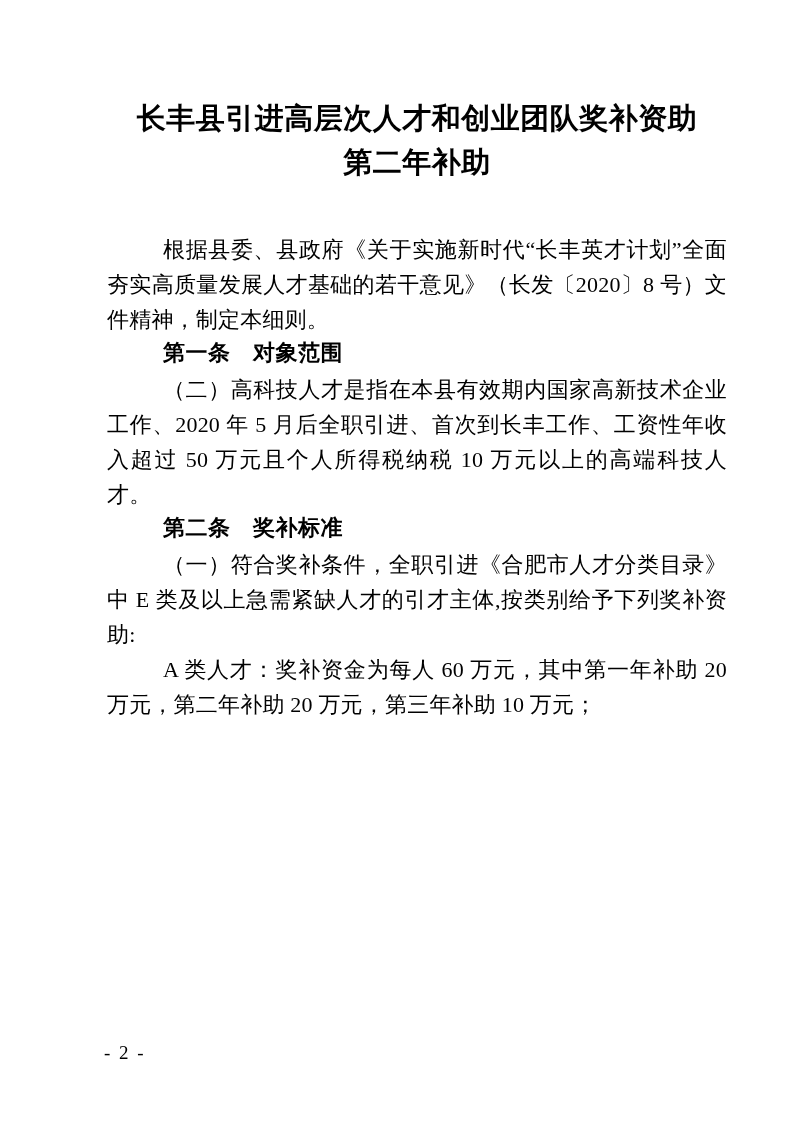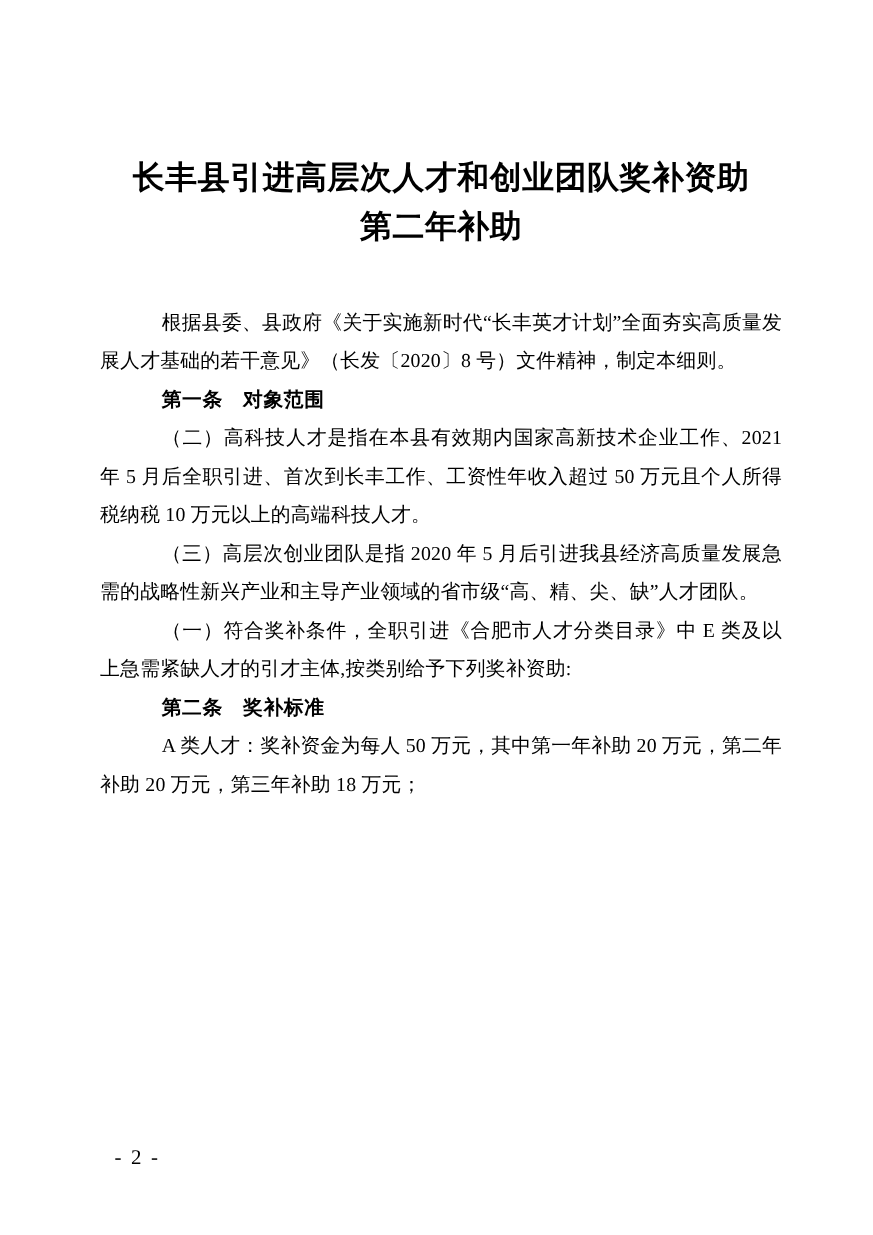--- a/index.html
+++ b/index.html
@@ -12,46 +12,45 @@
     width: 794px;
     height: 1123px;
     margin: 0 auto;
     background: #ffffff;
     color: #000000;
     font-family: "Liberation Serif", "DejaVu Serif", serif;
     overflow: hidden;
   }
   .content {
     position: absolute;
-    left: 91px;
+    left: 107px;
     top: 96px;
     width: 620px;
-    margin-top: 44px;
   }
   .doc-title {
     margin: 0 0 48px 0;
     font-size: 29px;
     line-height: 44px;
     font-weight: 700;
     text-align: center;
     letter-spacing: 0.5px;
     font-family: "Liberation Serif", "DejaVu Serif", serif;
   }
   .para {
     margin: 0;
-    font-size: 18px;
+    font-size: 22px;
     line-height: 35px;
     text-align: justify;
     text-indent: 56px;
     letter-spacing: 0.2px;
     word-break: break-all;
   }
   .para.heading {
     font-weight: 700;
-    font-family: Liberation Sans, sans-serif;
+    font-family: Liberation Mono, monospace;
     letter-spacing: 0.5px;
   }
   .page-number {
     position: absolute;
     left: 104px;
     top: 1042px;
     font-size: 19px;
     letter-spacing: 2px;
     font-family: "Liberation Serif", "DejaVu Serif", serif;
   }
@@ -65,27 +64,26 @@
     <h1 class="doc-title">
       <div>长丰县引进高层次人才和创业团队奖补资助</div>
       <div>第二年补助</div>
     </h1>
 
     <p class="para">根据县委、县政府《关于实施新时代“长丰英才计划”全面夯实高质量发展人才基础的若干意见》（长发〔2020〕8 号）文件精神，制定本细则。</p>
 
     <p class="para heading">第一条　对象范围</p>
 
 
-    <p class="para">（二）高科技人才是指在本县有效期内国家高新技术企业工作、2021 年 5 月后全职引进、首次到长丰工作、工资性年收入超过 50 万元且个人所得税纳税 10 万元以上的高端科技人才。</p>
+    <p class="para">（二）高科技人才是指在本县有效期内国家高新技术企业工作、2020 年 5 月后全职引进、首次到长丰工作、工资性年收入超过 50 万元且个人所得税纳税 10 万元以上的高端科技人才。</p>
 
-    <p class="para">（三）高层次创业团队是指 2020 年 5 月后引进我县经济高质量发展急需的战略性新兴产业和主导产业领域的省市级“高、精、尖、缺”人才团队。</p>
+
+    <p class="para heading">第二条　奖补标准</p>
 
     <p class="para">（一）符合奖补条件，全职引进《合肥市人才分类目录》中 E 类及以上急需紧缺人才的引才主体,按类别给予下列奖补资助:</p>
 
-    <p class="para heading">第二条　奖补标准</p>
 
-
-    <p class="para">A 类人才：奖补资金为每人 50 万元，其中第一年补助 20 万元，第二年补助 20 万元，第三年补助 18 万元；</p>
+    <p class="para">A 类人才：奖补资金为每人 60 万元，其中第一年补助 20 万元，第二年补助 20 万元，第三年补助 10 万元；</p>
 
   </div>
 
   <div class="page-number">- 2 -</div>
 </div>
 
 </body></html>

